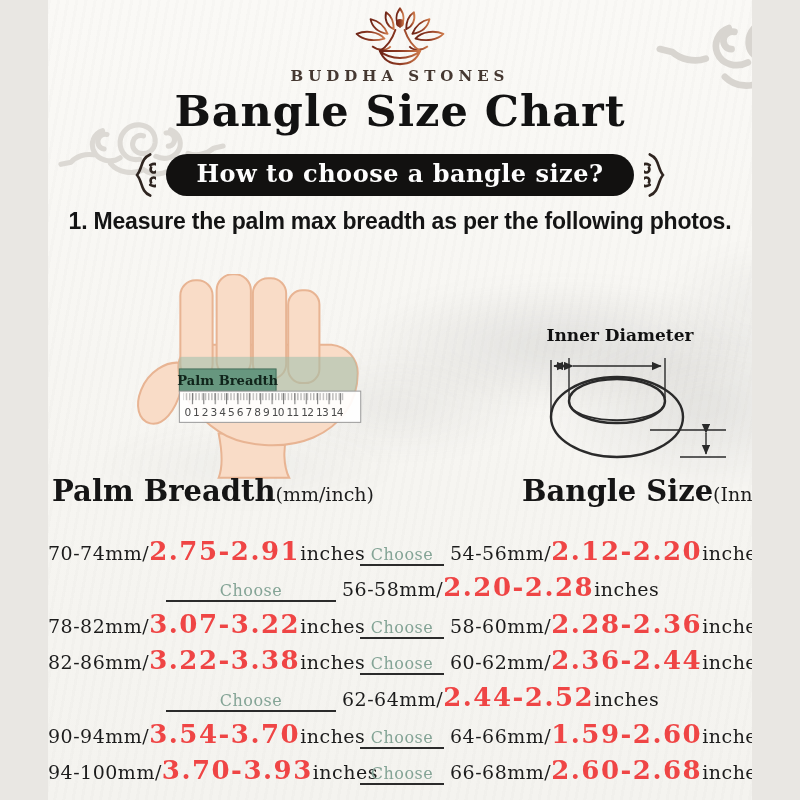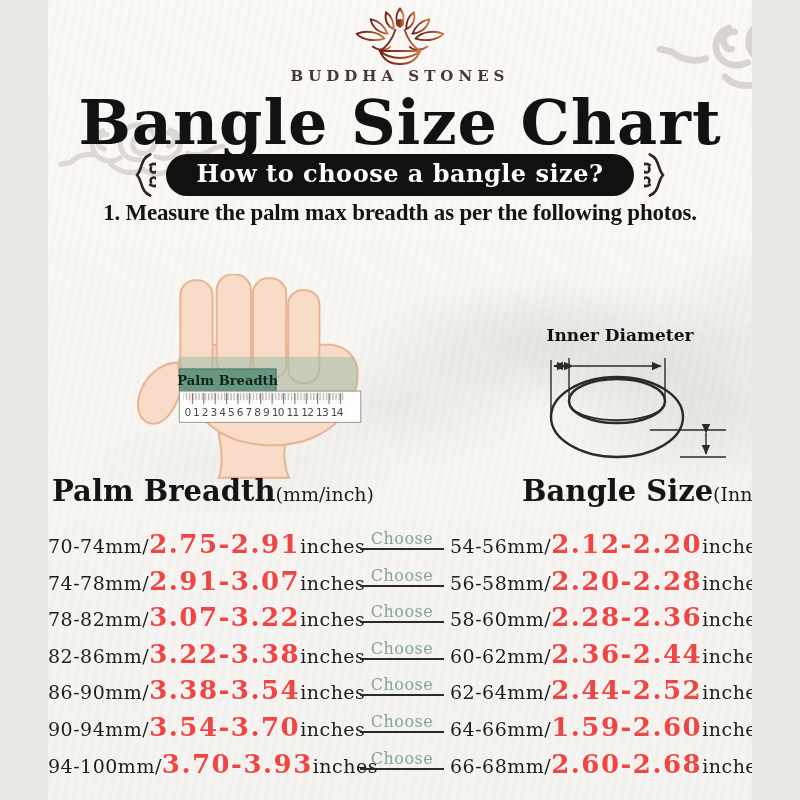--- a/index.html
+++ b/index.html
@@ -9,38 +9,38 @@
     overflow:hidden;
     font-family:"DejaVu Serif","Liberation Serif",serif;
     color:#161616;
   }
   .streaks{position:absolute;inset:0;background:repeating-linear-gradient(100deg,rgba(0,0,0,.012) 0 3px,transparent 3px 9px);}
   .mist{position:absolute;border-radius:50%;filter:blur(9px);background:radial-gradient(closest-side,rgba(95,95,100,.14),rgba(95,95,100,0));}
   .cloud{position:absolute;pointer-events:none;}
   
   .logo{position:absolute;top:6px;left:0;right:0;display:flex;justify-content:center;}
   .brand{position:absolute;top:67px;left:0;right:0;text-align:center;font-size:15px;font-weight:bold;letter-spacing:5px;color:#453831;}
-  .title{position:absolute;top:86px;left:0;right:0;text-align:center;font-size:62px;font-weight:bold;letter-spacing:1px;color:#121212;}
+  .title{position:absolute;top:86px;left:0;right:0;text-align:center;font-size:43px;font-weight:bold;letter-spacing:1px;color:#121212;}
   
   .banner-row{position:absolute;top:150px;left:0;right:0;display:flex;justify-content:center;align-items:center;gap:10px;}
   .pill{background:#121110;color:#fdfdfd;border-radius:24px;padding:5px 30px 8px;font-size:24px;font-weight:bold;letter-spacing:.5px;}
   
   .inst{position:absolute;left:0;right:0;text-align:center;font-family:"Liberation Sans","DejaVu Sans",sans-serif;font-weight:bold;font-size:23px;color:#141414;letter-spacing:-.2px;}
-  .inst1{top:200px;font-family:Liberation Serif, serif;} .inst2{top:237px;}
+  .inst1{top:208px;} .inst2{top:237px;}
   
   .hand-wrap{position:absolute;left:86px;top:274px;}
   .bangle-wrap{position:absolute;left:472px;top:320px;}
   
   .hdr{position:absolute;top:474px;width:330px;text-align:center;white-space:nowrap;}
   .hdr .big{font-size:29px;font-weight:bold;color:#151515;}
   .hdr .small{font-size:19px;color:#1d1d1d;}
   .hdr-left{left:0;} .hdr-right{left:474px;}
   
   .rows{position:absolute;top:529px;left:0;right:0;}
-  .row{display:flex;align-items:flex-start;justify-content:center;height:36.6px;}
+  .row{display:flex;align-items:flex-end;justify-content:center;height:36.6px;}
   .cell-l{width:302px;text-align:right;white-space:nowrap;}
   .cell-r{width:302px;text-align:left;white-space:nowrap;}
   .mm{font-size:19px;color:#1c1c1c;letter-spacing:.5px;}
   .red{font-size:26px;font-weight:bold;color:#ef4545;letter-spacing:1.5px;}
   .unit{font-size:19px;color:#1c1c1c;letter-spacing:.5px;}
   .cell-c{width:170px;margin:0 6px 0 10px;text-align:center;border-bottom:2px solid #2b2b2b;
           font-size:16px;color:#84a496;letter-spacing:.5px;cursor:pointer;}
 </style>
 </head>
 <body>
@@ -205,39 +205,37 @@
   </div>
 
   <div class="rows">
     <div class="row">
       <span class="cell-l"><span class="mm">70-74mm/</span><span class="red">2.75-2.91</span><span class="unit">inches</span></span>
       <span class="cell-c">Choose</span>
       <span class="cell-r"><span class="mm">54-56mm/</span><span class="red">2.12-2.20</span><span class="unit">inches</span></span>
     </div>
 
     <div class="row">
-      <span class="cell-l"><span class="mm">74-78mm/</span><span class="red">2.91-3.07</span><span class="unit">inches</span></span>
       <span class="cell-c">Choose</span>
       <span class="cell-r"><span class="mm">56-58mm/</span><span class="red">2.20-2.28</span><span class="unit">inches</span></span>
     </div>
 
     <div class="row">
       <span class="cell-l"><span class="mm">78-82mm/</span><span class="red">3.07-3.22</span><span class="unit">inches</span></span>
       <span class="cell-c">Choose</span>
       <span class="cell-r"><span class="mm">58-60mm/</span><span class="red">2.28-2.36</span><span class="unit">inches</span></span>
     </div>
 
     <div class="row">
       <span class="cell-l"><span class="mm">82-86mm/</span><span class="red">3.22-3.38</span><span class="unit">inches</span></span>
       <span class="cell-c">Choose</span>
       <span class="cell-r"><span class="mm">60-62mm/</span><span class="red">2.36-2.44</span><span class="unit">inches</span></span>
     </div>
 
     <div class="row">
-      <span class="cell-l"><span class="mm">86-90mm/</span><span class="red">3.38-3.54</span><span class="unit">inches</span></span>
       <span class="cell-c">Choose</span>
       <span class="cell-r"><span class="mm">62-64mm/</span><span class="red">2.44-2.52</span><span class="unit">inches</span></span>
     </div>
 
     <div class="row">
       <span class="cell-l"><span class="mm">90-94mm/</span><span class="red">3.54-3.70</span><span class="unit">inches</span></span>
       <span class="cell-c">Choose</span>
       <span class="cell-r"><span class="mm">64-66mm/</span><span class="red">1.59-2.60</span><span class="unit">inches</span></span>
     </div>
 

